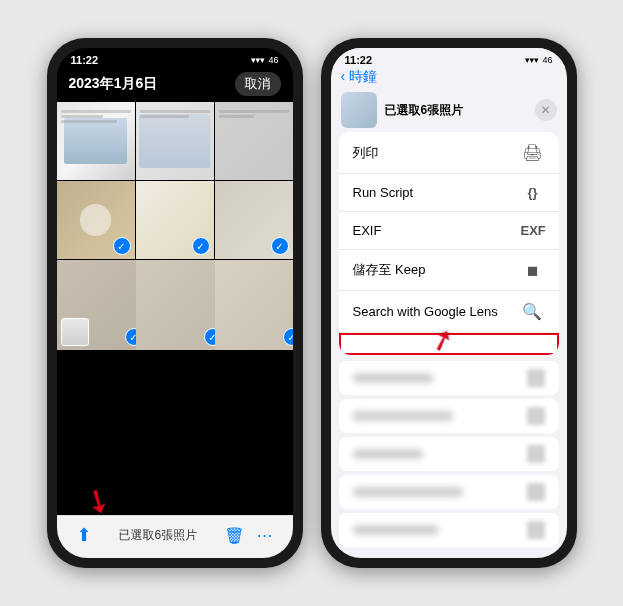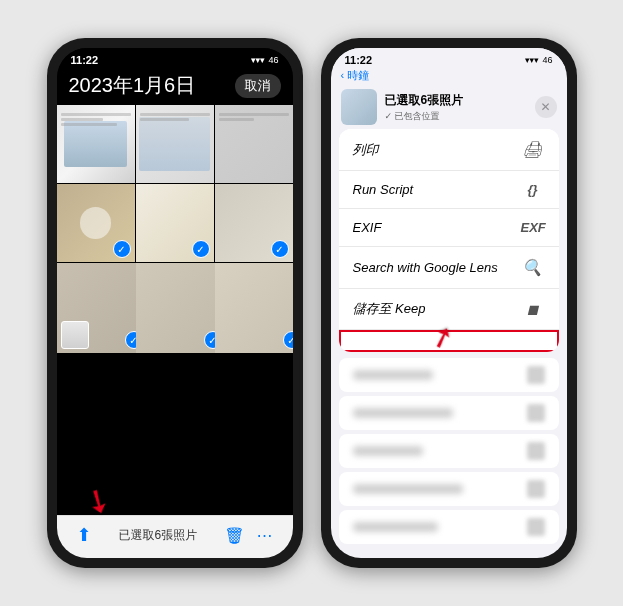--- a/index.html
+++ b/index.html
@@ -68,22 +68,22 @@
     }
     .left-header {
       background: rgba(0,0,0,0.7);
       display: flex;
       justify-content: space-between;
       align-items: center;
       padding: 4px 12px 6px;
     }
     .header-date {
       color: #fff;
-      font-size: 20px;
-      font-weight: 400;
+      font-size: 14px;
+      font-weight: 700;
     }
     .header-cancel {
       color: #fff;
       font-size: 13px;
       background: rgba(255,255,255,0.2);
       padding: 3px 10px;
       border-radius: 12px;
     }
     .photo-cell {
       position: relative;
@@ -247,21 +247,20 @@
       margin: 0 8px;
       overflow: hidden;
     }
     .menu-item {
       display: flex;
       align-items: center;
       justify-content: space-between;
       padding: 11px 14px;
       border-bottom: 0.5px solid #e8e8e8;
       background: #fff;
-      font-style: italic;
     }
     .menu-item:last-child {
       border-bottom: none;
     }
     .menu-item-label {
       font-size: 13px;
       color: #000;
     }
     .menu-item-icon {
       font-size: 16px;
@@ -418,30 +417,29 @@
 
         <div class="right-status-bar">
           <span class="status-time" style="color:#000;font-size:11px;font-weight:600;">11:22</span>
           <div class="status-icons">
             <span style="color:#000;font-size:9px;">▾▾▾</span>
             <span style="color:#000;font-size:9px;">46</span>
           </div>
         </div>
 
         <div style="padding: 0 10px 2px; display:flex; align-items:center;">
-          <span style="color:#007AFF;font-size:11px;">‹ <span>時鐘</span></span>
+          <span style="color:#007AFF;font-size:14px;">‹ <span>時鐘</span></span>
         </div>
 
         <div class="right-header-bar">
           <div class="header-thumbnail">
             <div style="width:100%;height:100%;background:linear-gradient(135deg,#c8d8e8,#a0b8c8);"></div>
           </div>
           <div class="header-info">
             <div class="header-title">已選取6張照片</div>
-            <div class="header-subtitle">✓ 已包含位置</div>
           </div>
           <div class="header-close">✕</div>
         </div>
 
 
         <div class="menu-list" style="position:relative;">
 
           <div class="menu-item">
             <span class="menu-item-label">列印</span>
             <span class="menu-item-icon">🖨</span>
@@ -451,27 +449,27 @@
             <span class="menu-item-label">Run Script</span>
             <span class="menu-item-icon" style="font-size:13px;font-weight:600;">{}</span>
           </div>
 
           <div class="menu-item">
             <span class="menu-item-label">EXIF</span>
             <span class="menu-item-icon" style="font-size:13px;font-weight:600;color:#555;">EXF</span>
           </div>
 
           <div class="menu-item">
+            <span class="menu-item-label">儲存至 Keep</span>
+            <span class="menu-item-icon" style="font-size:14px;">◼</span>
+          </div>
+
+          <div class="menu-item">
             <span class="menu-item-label">Search with Google Lens</span>
             <span class="menu-item-icon">🔍</span>
-          </div>
-
-          <div class="menu-item">
-            <span class="menu-item-label">儲存至 Keep</span>
-            <span class="menu-item-icon" style="font-size:14px;">◼</span>
           </div>
 
           <div class="menu-item highlighted" style="outline: 2px solid #e0001b; outline-offset: -2px; border-radius: 0;">
             
             
           </div>
         </div>
 
         <div style="position:relative; height:0;">
           <div style="position:absolute; top:-30px; left:100px; font-size:28px; color:#e0001b; transform:rotate(160deg) scaleX(-1); filter: drop-shadow(1px 1px 1px rgba(0,0,0,0.3)); z-index:20;">➘</div>

